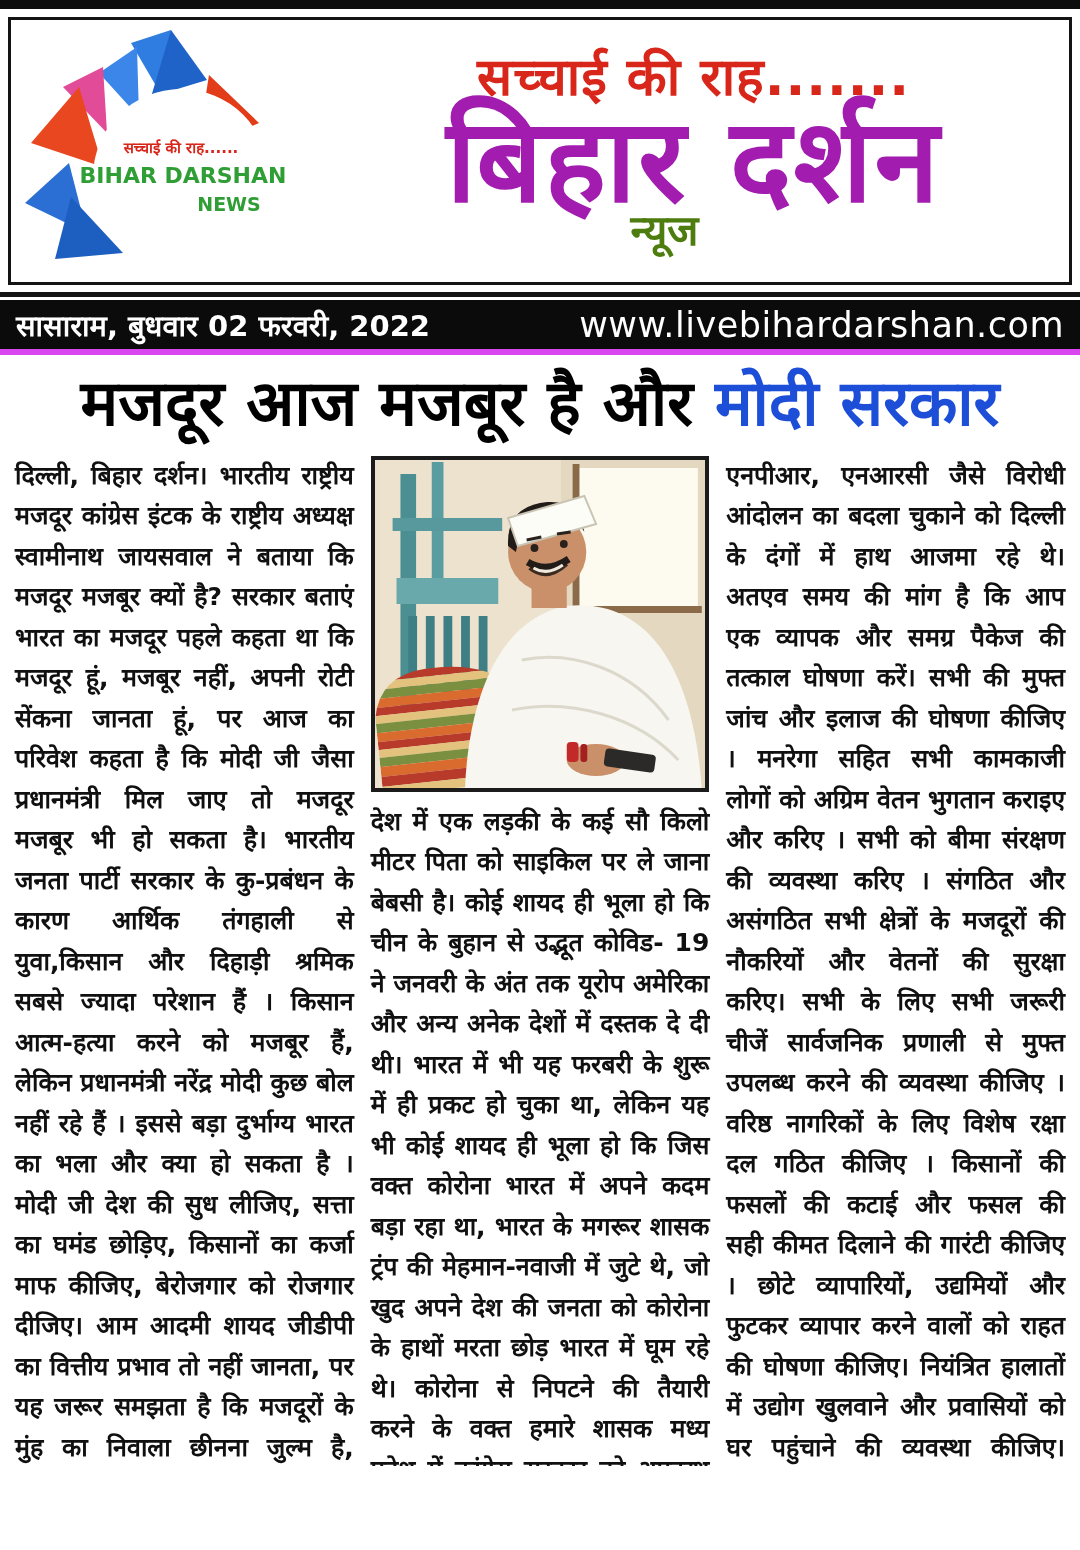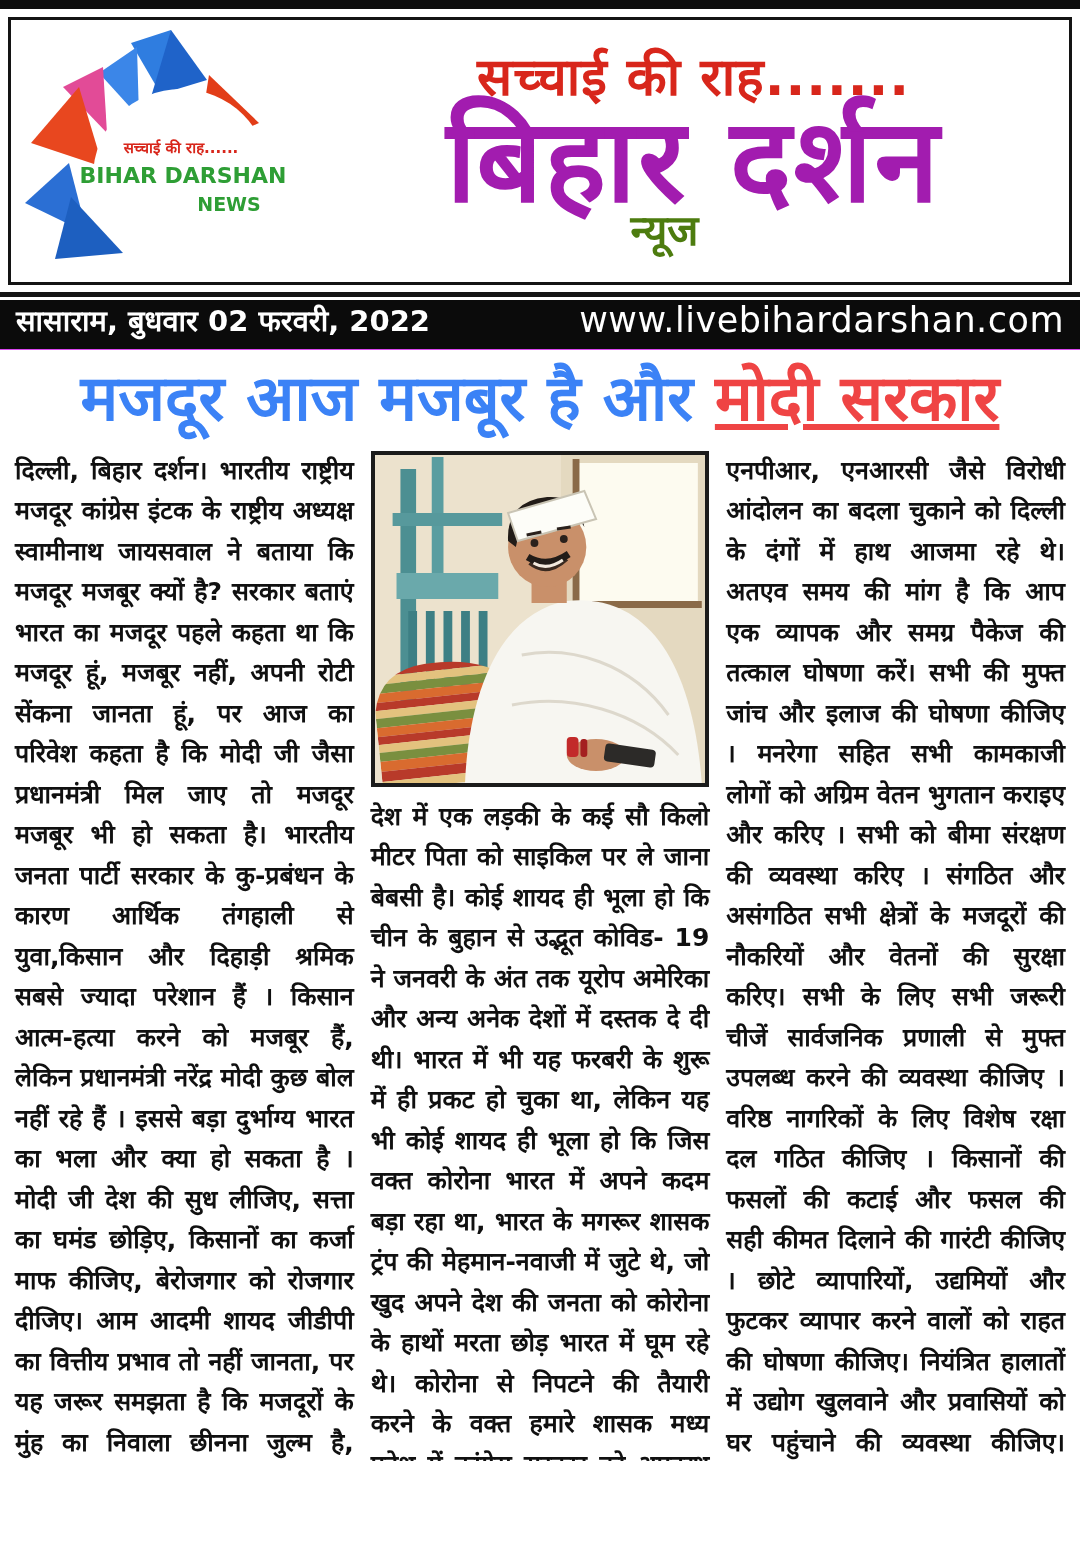--- a/index.html
+++ b/index.html
@@ -28,32 +28,32 @@
   }
   .paper-sub{
     color:#4d7c0f;font-size:42px;font-weight:bold;line-height:1.0;
     text-align:center;padding-right:58px;margin-top:-10px;
   }
 
   
   .rule-thin{height:5px;background:#141414;margin-top:7px;}
   .date-bar{
     margin-top:3px;height:49px;background:#0b0b0b;color:#fff;
-    display:flex;justify-content:space-between;
-    padding:0 16px;border-bottom:1px solid #d946ef;
+    display:flex;justify-content:space-between;align-items:center;
+    padding:0 16px;border-bottom:6px solid #d946ef;
   }
   .date-left{font-size:29px;font-weight:bold;}
   .date-right{font-size:35px;font-weight:normal;letter-spacing:0.5px;}
 
   
   .headline{ text-align:center;padding:14px 24px 4px 24px;font-weight:bold; }
   .hl-line{font-size:63px;line-height:1.12;}
   .hl-line + .hl-line{margin-top:12px;}
-  .hl-red{color:#3b82f6;}
-  .hl-black{color:#ef4444;text-decoration:underline;}
+  .hl-red{color:#000000;}
+  .hl-black{color:#1d4ed8;}
 
   
   .body-cols{
     display:flex;gap:17px;padding:12px 15px 0 15px;height:1010px;overflow:hidden;
   }
   .col{
     flex:1;font-size:25px;line-height:1.62;text-align:justify;
     font-weight:600;color:#101010;
   }
   .col .lead{font-weight:700;}

